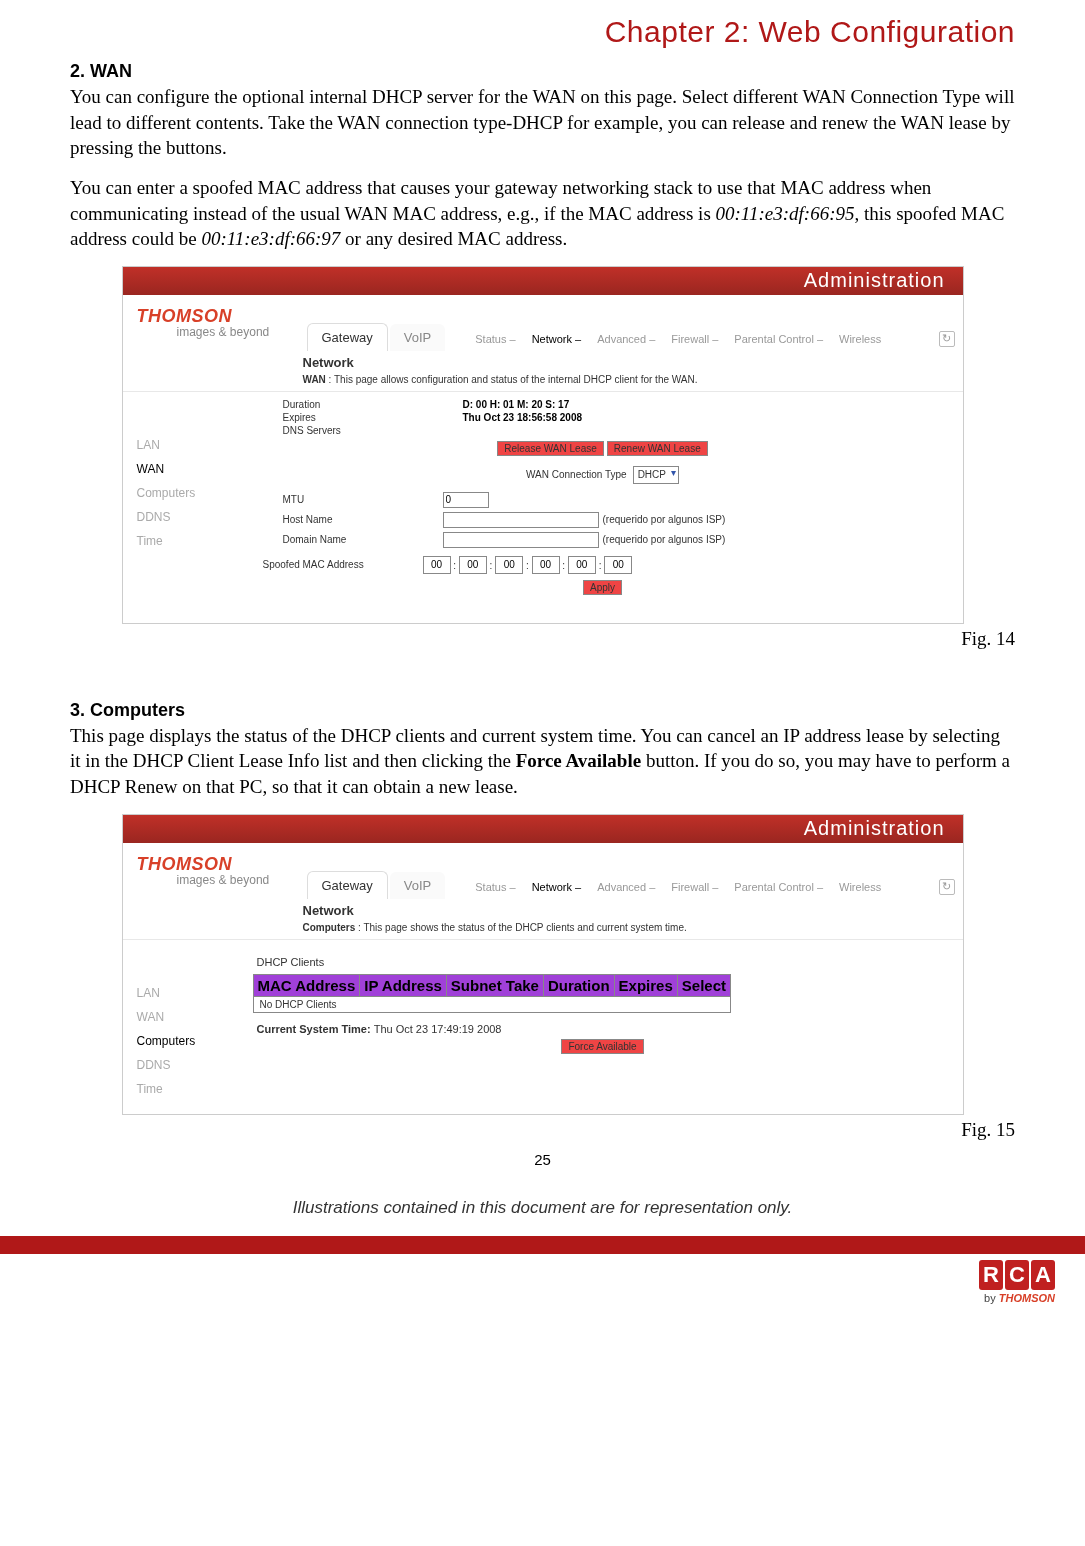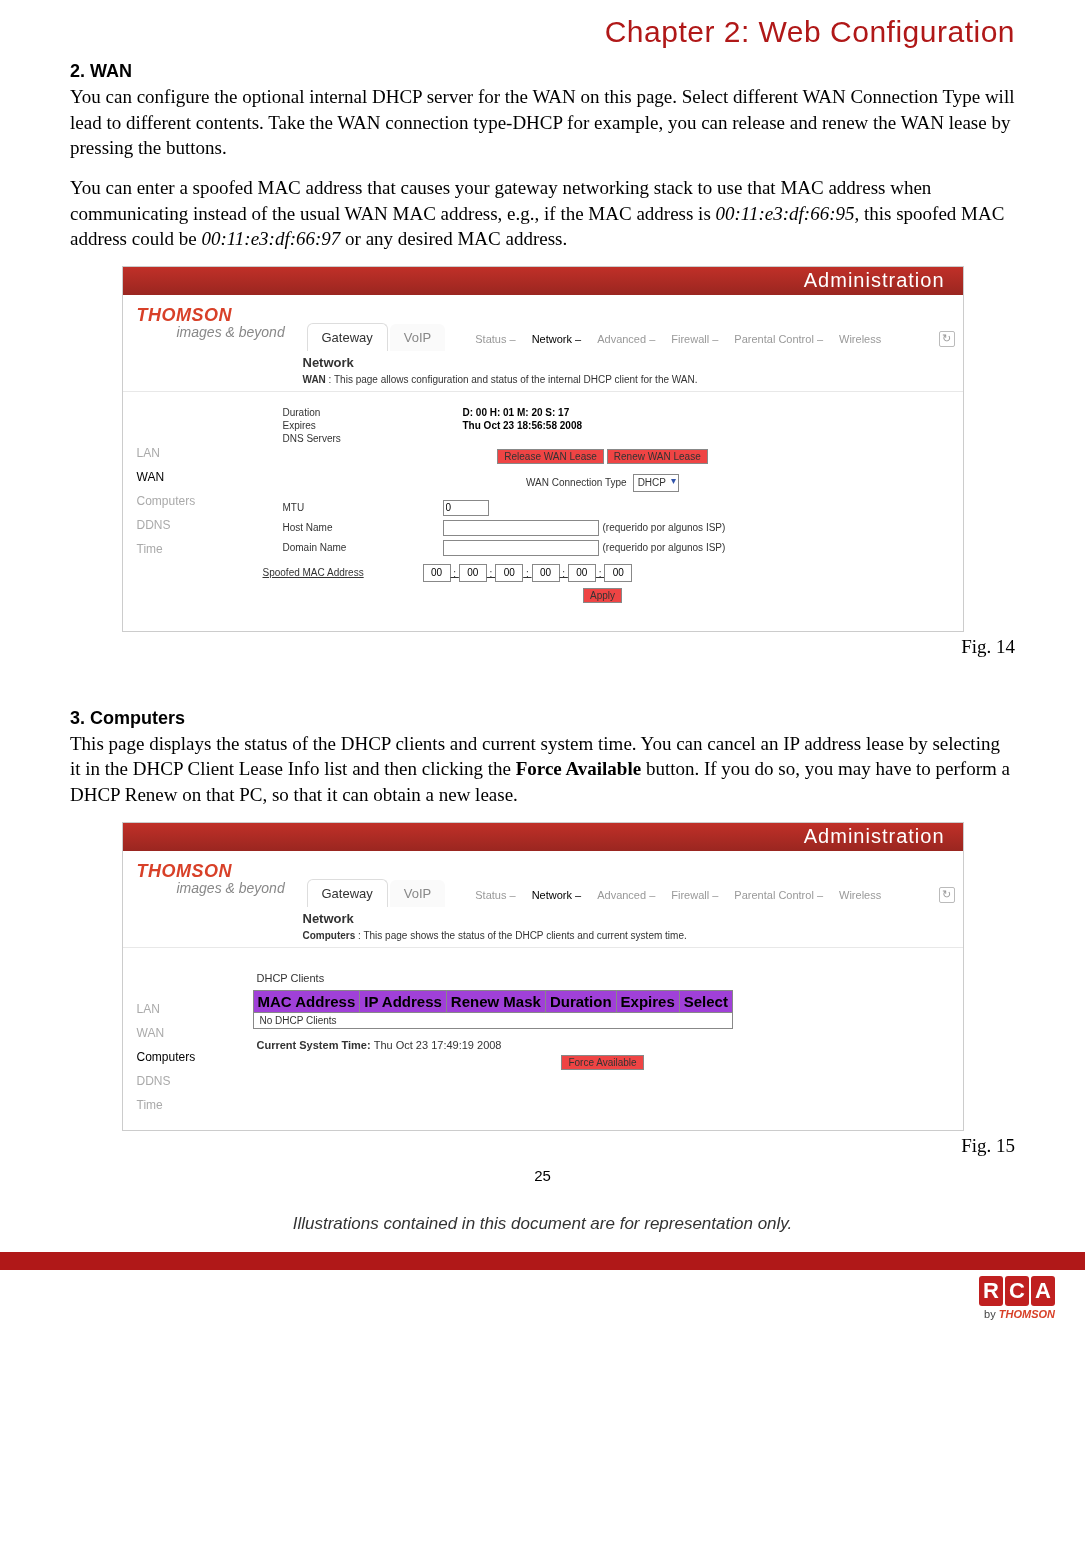--- a/index.html
+++ b/index.html
@@ -81,22 +81,21 @@
   .ss-logo-main {
     color: #d84028;
     font-weight: bold;
     font-size: 18px;
     font-style: italic;
     letter-spacing: 0.5px;
     font-family: Arial, sans-serif;
   }
   .ss-logo-sub {
     color: #888;
-    font-size: 14px;
-    font-style: italic;
+    font-size: 12px;
     margin-top: -2px;
     padding-left: 40px;
   }
   .ss-tabs {
     display: flex;
     align-items: flex-end;
     gap: 0;
     margin-left: 0;
   }
   .ss-tab {
@@ -162,21 +161,20 @@
     font-weight: bold;
     font-size: 13px;
     color: #333;
     padding: 4px 0 2px 4px;
   }
   .ss-page-desc {
     font-size: 10px;
     color: #333;
     padding: 2px 0 6px 4px;
     border-bottom: 1px solid #e8e8e8;
-    margin-bottom: 8px;
   }
   .ss-page-desc b { font-weight: bold; }
   .ss-kv-row {
     display: flex;
     font-size: 10px;
     padding: 1px 0;
   }
   .ss-kv-row .k { width: 180px; text-align: left; padding-left: 30px; color:#333;}
   .ss-kv-row .k.top { padding-left: 10px; }
   .ss-kv-row .v { flex:1; color:#000; font-weight:bold; }
@@ -382,21 +380,21 @@
         <div class="ss-form-row">
             <span class="fk">Host Name</span>
             <span class="fv"><input type="text" style="width: 150px;"></span>
             <span class="note">(requerido por algunos ISP)</span>
           </div>
         <div class="ss-form-row">
             <span class="fk">Domain Name</span>
             <span class="fv"><input type="text" style="width: 150px;"></span>
             <span class="note">(requerido por algunos ISP)</span>
           </div>
-        <div class="ss-form-row" style="padding-top:6px;text-decoration:underline;">
+        <div class="ss-form-row" style="padding-top:6px;">
           <span class="fk" style="padding-left:10px">Spoofed MAC Address</span>
           <span class="ss-mac">
             <input value="00" style=""> :
             <input value="00" style=""> :
             <input value="00" style=""> :
             <input value="00" style=""> :
             <input value="00" style=""> :
             <input value="00" style="">
           </span>
         </div>
@@ -448,21 +446,21 @@
         <div class="sb-item">DDNS</div>
         <div class="sb-item">Time</div>
       </div>
       <div class="ss-main">
         <div class="dhcp-title">DHCP Clients</div>
         <table class="dhcp-table">
           <tbody>
               <tr>
             <th>MAC Address</th>
             <th>IP Address</th>
-            <th>Renew Mask</th>
+            <th>Subnet Take</th>
             <th>Duration</th>
             <th>Expires</th>
             <th>Select</th>
           </tr>
           <tr>
             <td colspan="6">No DHCP Clients</td>
           </tr>
         </tbody>
           </table>
         <div class="curr-time">

